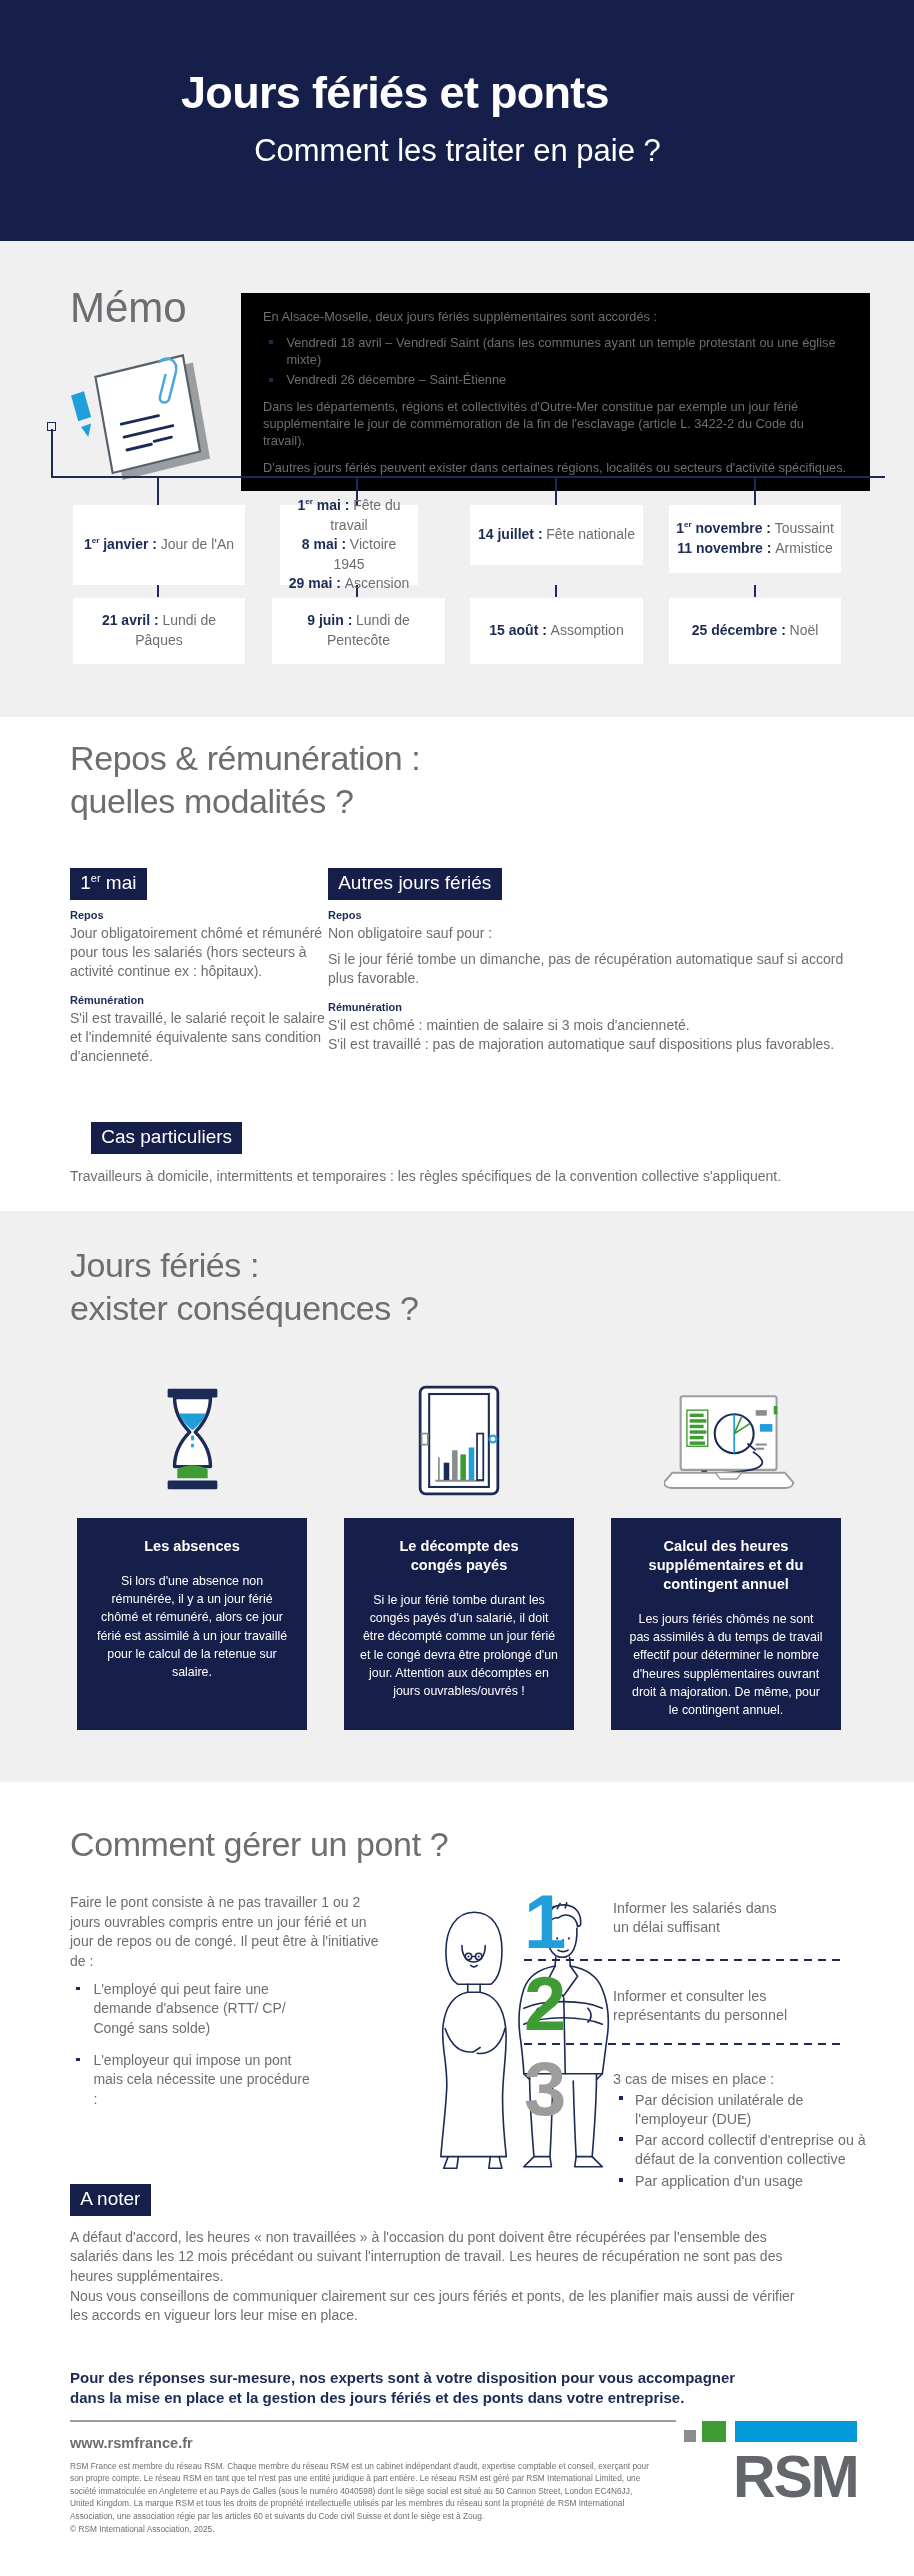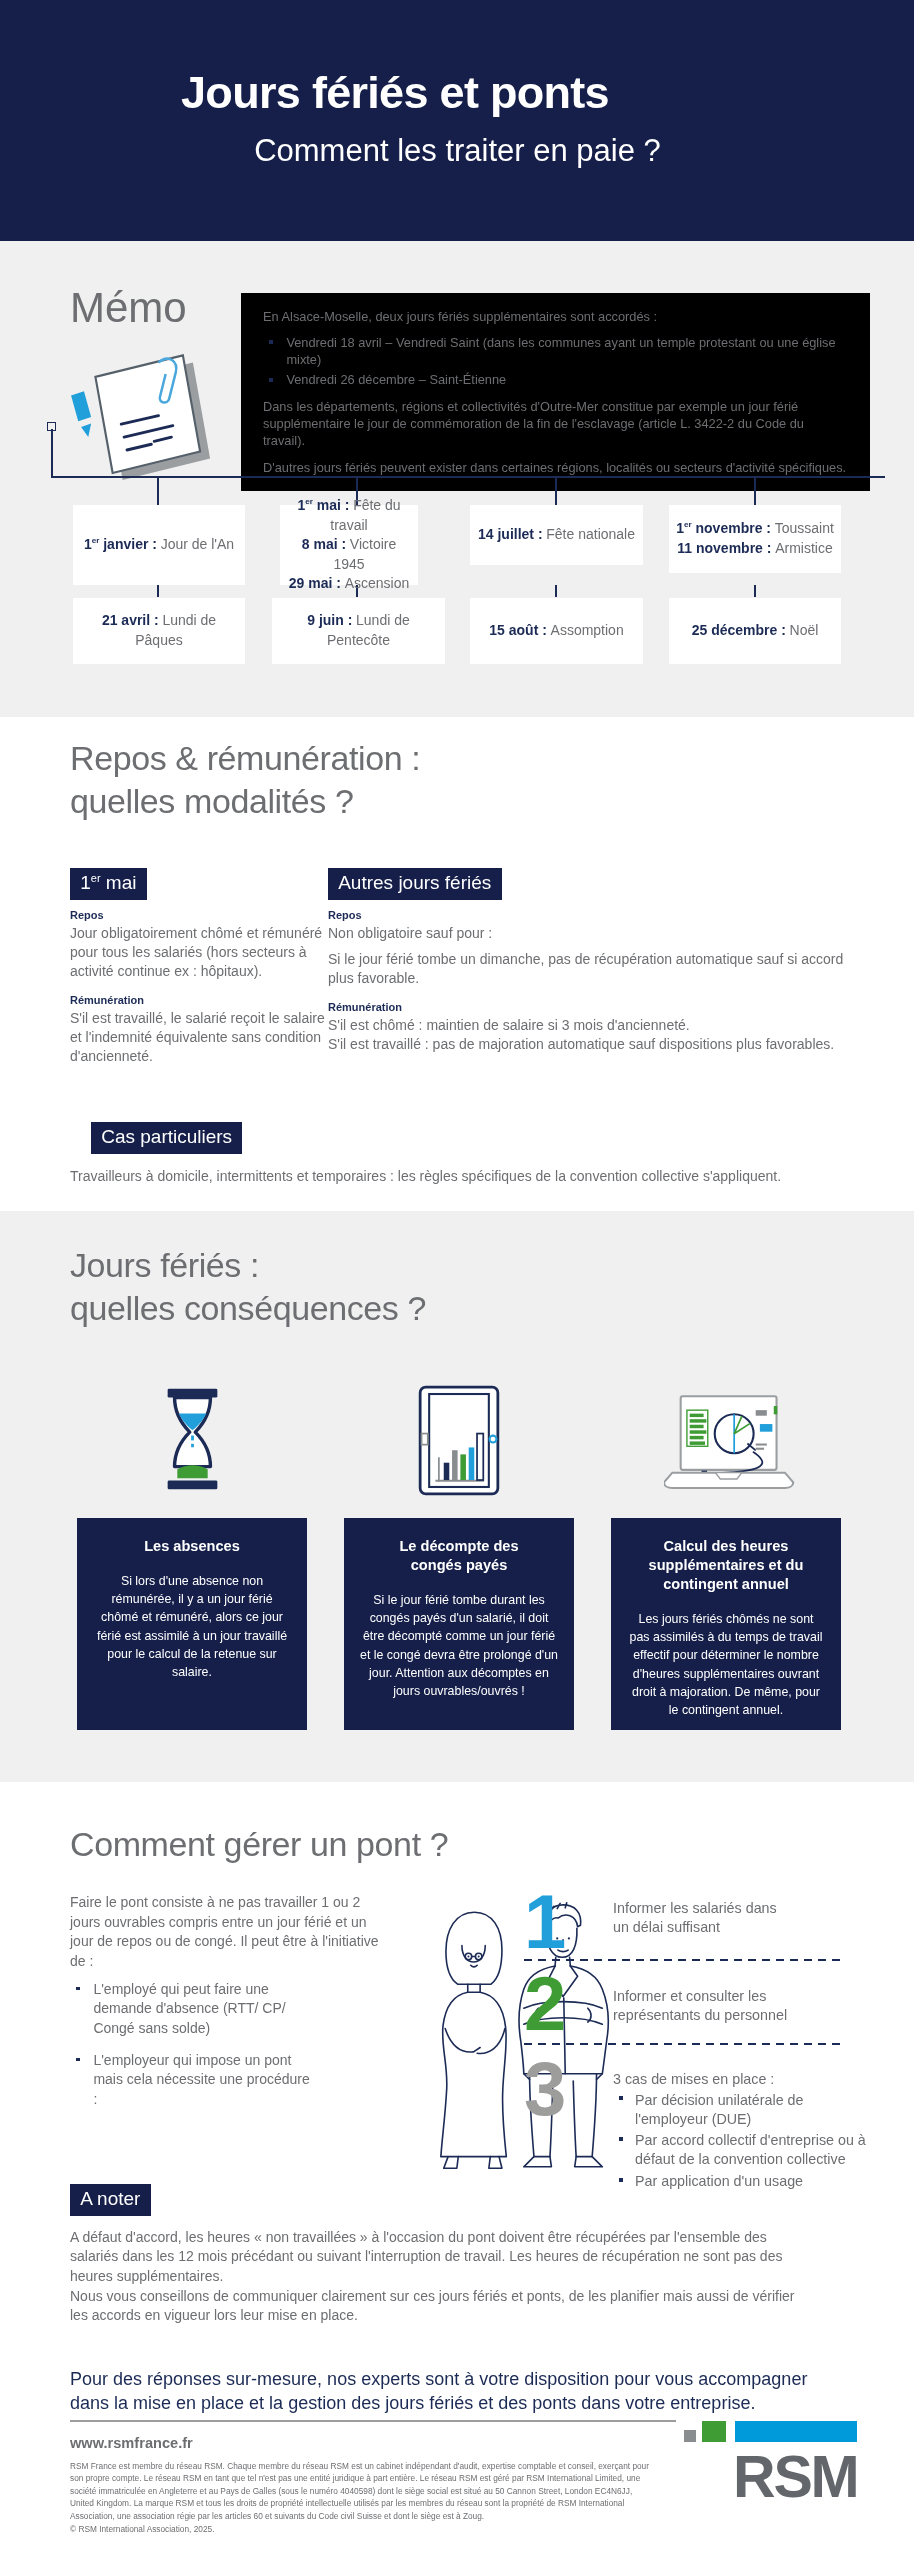--- a/index.html
+++ b/index.html
@@ -44,21 +44,21 @@
   .cbox p{margin:0;font-size:12.4px;line-height:1.47;}
   
   .step-num{font-size:76px;font-weight:700;line-height:0.78;letter-spacing:-2.2px;}
   .n-blue{color:#219fdb;} .n-green{color:#3f9c35;} .n-gray{color:#9d9d9c;}
   .step-txt{font-size:14.3px;line-height:1.33;color:#6d6e71;}
   .dash{height:2.2px;background:repeating-linear-gradient(90deg,#1c2b55 0 8px,transparent 8px 14px);}
   .step-txt ul.sq{margin-top:1.5px;}
   .step-txt ul.sq li{padding-left:22px;margin-bottom:2.9px;}
   .step-txt ul.sq li::before{top:5.9px;}
   
-  .cta{font-size:18px;font-weight:400;color:#1c2b55;line-height:1.33;}
+  .cta{font-size:15px;font-weight:700;color:#1c2b55;line-height:1.33;}
   .rule{height:2.2px;background:#9d9d9c;}
   .site{font-size:14.6px;font-weight:700;color:#6d6e71;}
   .legal{font-size:8.3px;line-height:1.5;color:#6d6e71;}
   .rsm-word{font-size:59px;font-weight:700;color:#63666a;letter-spacing:-2.2px;line-height:1;}
   .blk{position:absolute;}
 </style>
 </head>
 <body>
 
 <div class="page">
@@ -162,21 +162,21 @@
 
   <div class="abs" style="left:70px;top:1122px;padding-left:21px;">
     <span class="chip">Cas particuliers</span>
   </div>
   <div class="abs" style="left:70px;top:1168px;width:783px;font-size:14px;">Travailleurs à domicile, intermittents et temporaires : les règles spécifiques de la convention collective s'appliquent.</div>
 
   <div class="abs band-c"></div>
 
   <div class="abs h2" style="left:70px;top:1244px;">
     <div>Jours fériés :</div>
-    <div>quelles conséquences ?</div>
+    <div>exister conséquences ?</div>
   </div>
 
   <svg class="abs" style="left:158px;top:1388px;" width="69" height="102" viewBox="0 0 100 146">
     <rect x="14" y="0" width="72" height="13" rx="2" fill="#1c2b55"></rect>
     <rect x="14" y="133" width="72" height="13" rx="2" fill="#1c2b55"></rect>
     <path d="M24 13 h52 c0 26 -14 42 -22 50 c8 8 22 24 22 50 h-52 c0 -26 14 -42 22 -50 c-8 -8 -22 -24 -22 -50 z" fill="#ffffff" stroke="#1c2b55" stroke-width="5" stroke-linejoin="round"></path>
     <path d="M30 36 h40 c-6 12 -14 20 -20 24 c-6 -4 -14 -12 -20 -24 z" fill="#219fdb"></path>
     <rect x="48" y="68" width="4" height="7" fill="#219fdb"></rect>
     <rect x="48" y="80" width="4" height="5" fill="#219fdb"></rect>
     <path d="M28 130 h44 v-13 c-14 -8 -30 -8 -44 0 z" fill="#3f9c35"></path>

